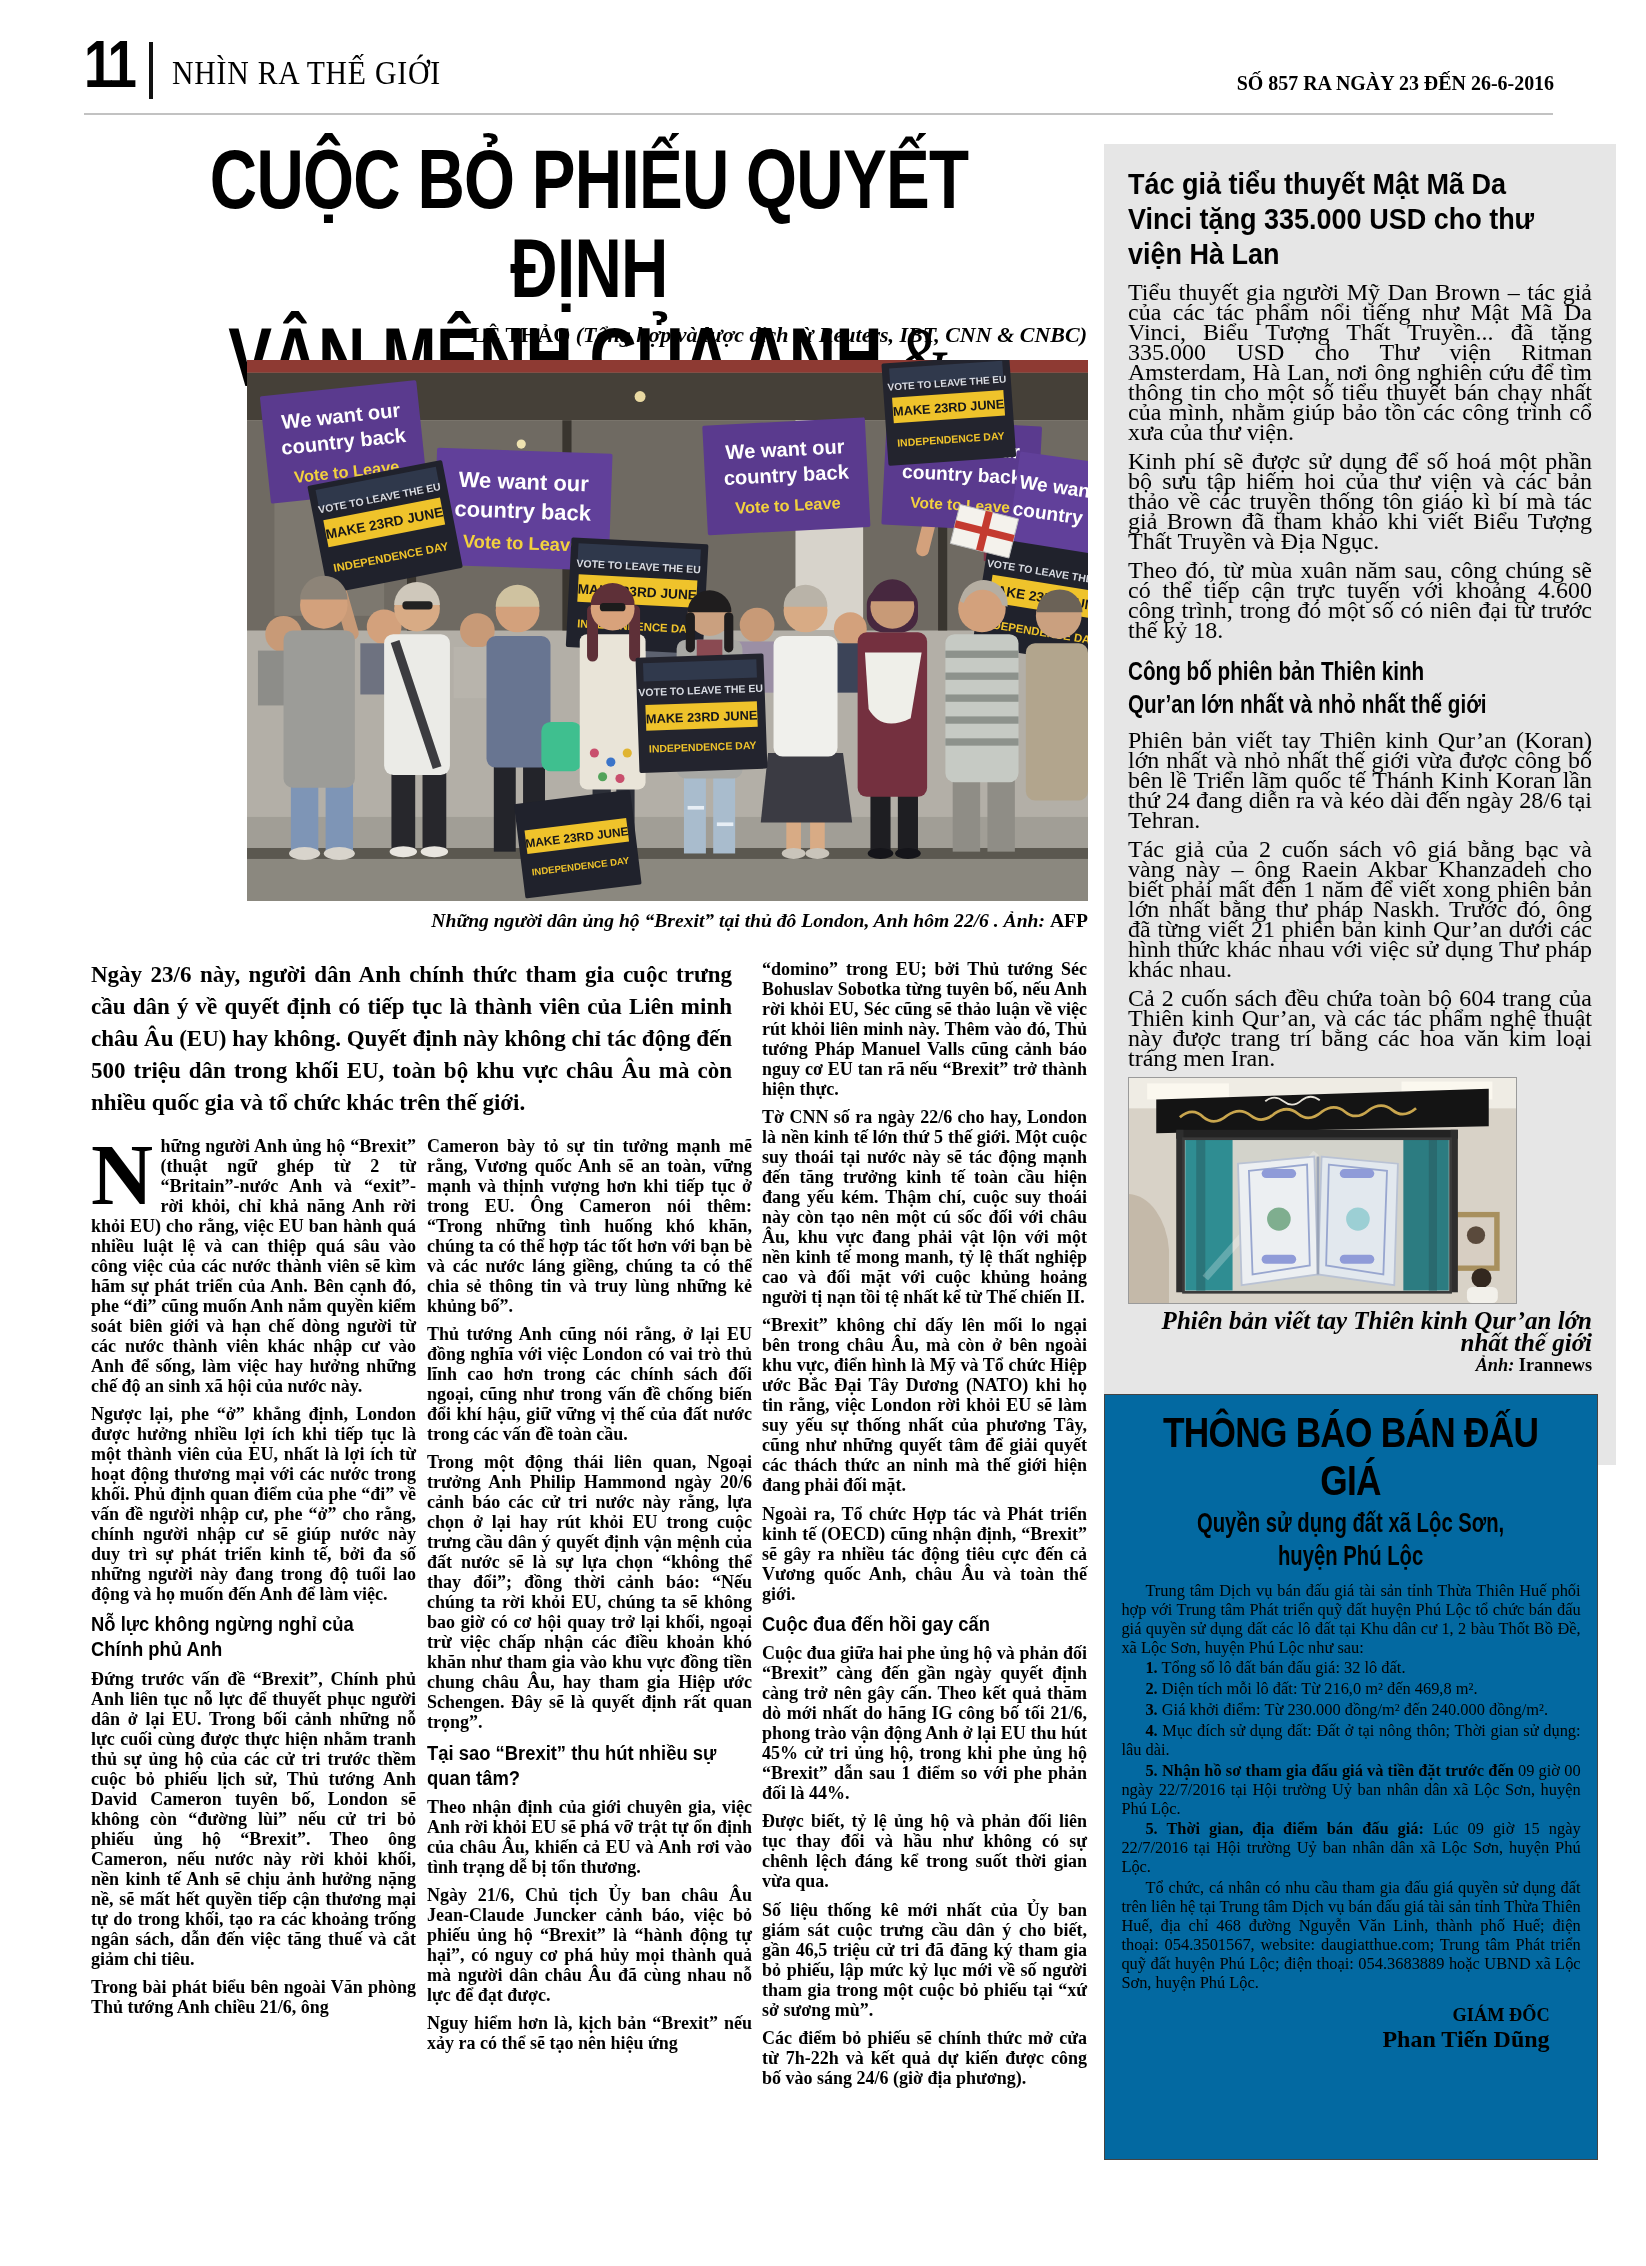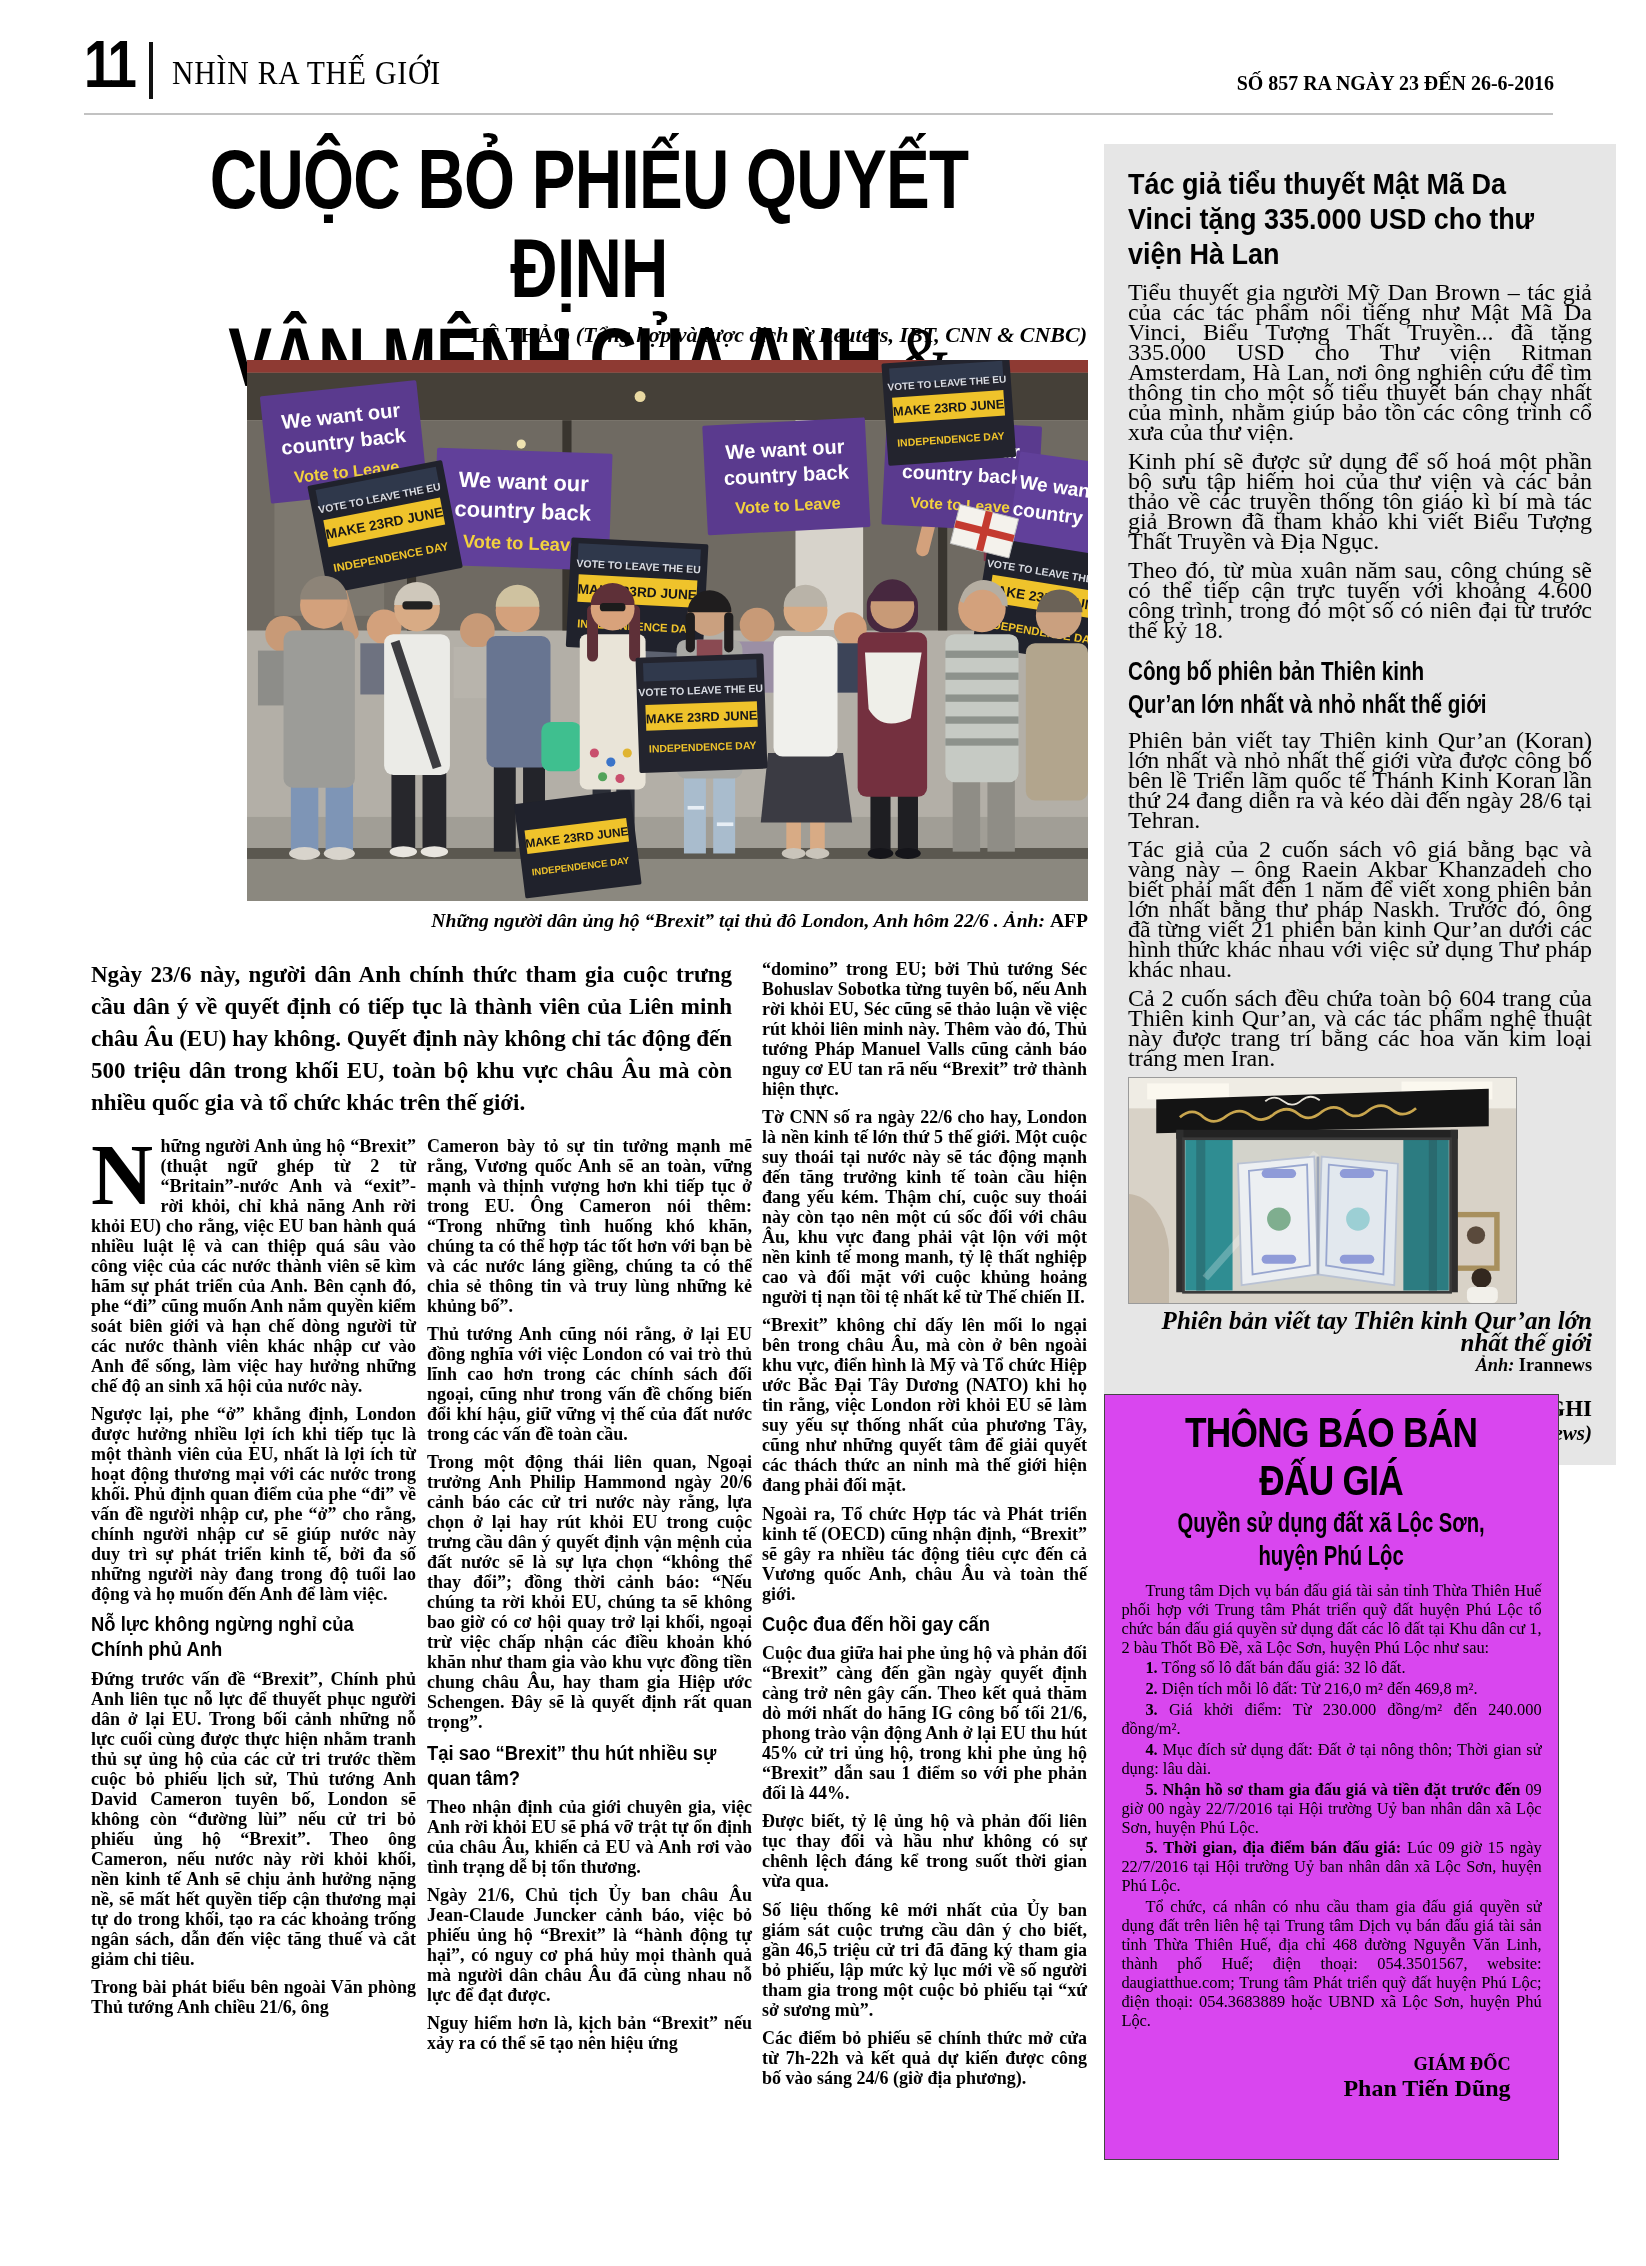--- a/index.html
+++ b/index.html
@@ -46,29 +46,29 @@
   .sb-body{font-size:24px;line-height:20px;text-align:justify;}
   .sb-body p{margin:0 0 9.1px;}
   .sb-photo{width:389px;height:227px;margin:7.3px 0 5.5px;background:#d8d2c7;border:0.9px solid #9a9a9a;box-sizing:border-box;}
   .sb-photo svg{display:block;width:100%;height:100%;}
   .sb-caption{font-size:25px;font-weight:bold;font-style:italic;text-align:right;line-height:22px;}
   .sb-credit{font-size:18.3px;font-weight:bold;text-align:right;line-height:22px;}
   .sb-credit .lbl{font-style:italic;}
   .sb-author{margin-top:20px;text-align:right;font-weight:bold;font-size:23px;line-height:25.6px;}
   .sb-author .note{font-style:italic;font-size:21px;}
   
-  .auction{left:1104px;top:1394px;width:455px;height:766px;border:1.8px solid #444;box-sizing:border-box;
-           padding:12.8px 16.4px;background:#d946ef;}
+  .auction{left:1104px;top:1394px;width:494px;height:766px;border:1.8px solid #444;box-sizing:border-box;
+           padding:12.8px 16.4px;background:#0369a1;}
   .au-title{font-family:"Liberation Sans",sans-serif;font-weight:bold;font-size:43px;line-height:48px;
             text-align:center;transform:scaleX(.82);transform-origin:center top;letter-spacing:-0.9px;}
   .au-sub{font-family:"Liberation Sans",sans-serif;font-weight:bold;font-size:27.4px;line-height:33px;
           text-align:center;transform:scaleX(.74);transform-origin:center top;margin:1.8px 0 9.1px;}
   .au-body{font-size:16.4px;line-height:19px;text-align:justify;}
   .au-body p{margin:0 0 1.8px;text-indent:24px;}
-  .au-sign{margin-top:24px;text-align:right;padding-right:31px;font-weight:bold;}
+  .au-sign{margin-top:13px;text-align:right;padding-right:31px;font-weight:bold;}
   .au-sign .role{font-size:18.3px;}
   .au-sign .name{font-size:24px;}
   svg text{font-family:"Liberation Sans",sans-serif;font-weight:bold;}
 </style>
 </head>
 <body>
 
 <div class="page">
 
   <div class="abs pageno">11</div>

